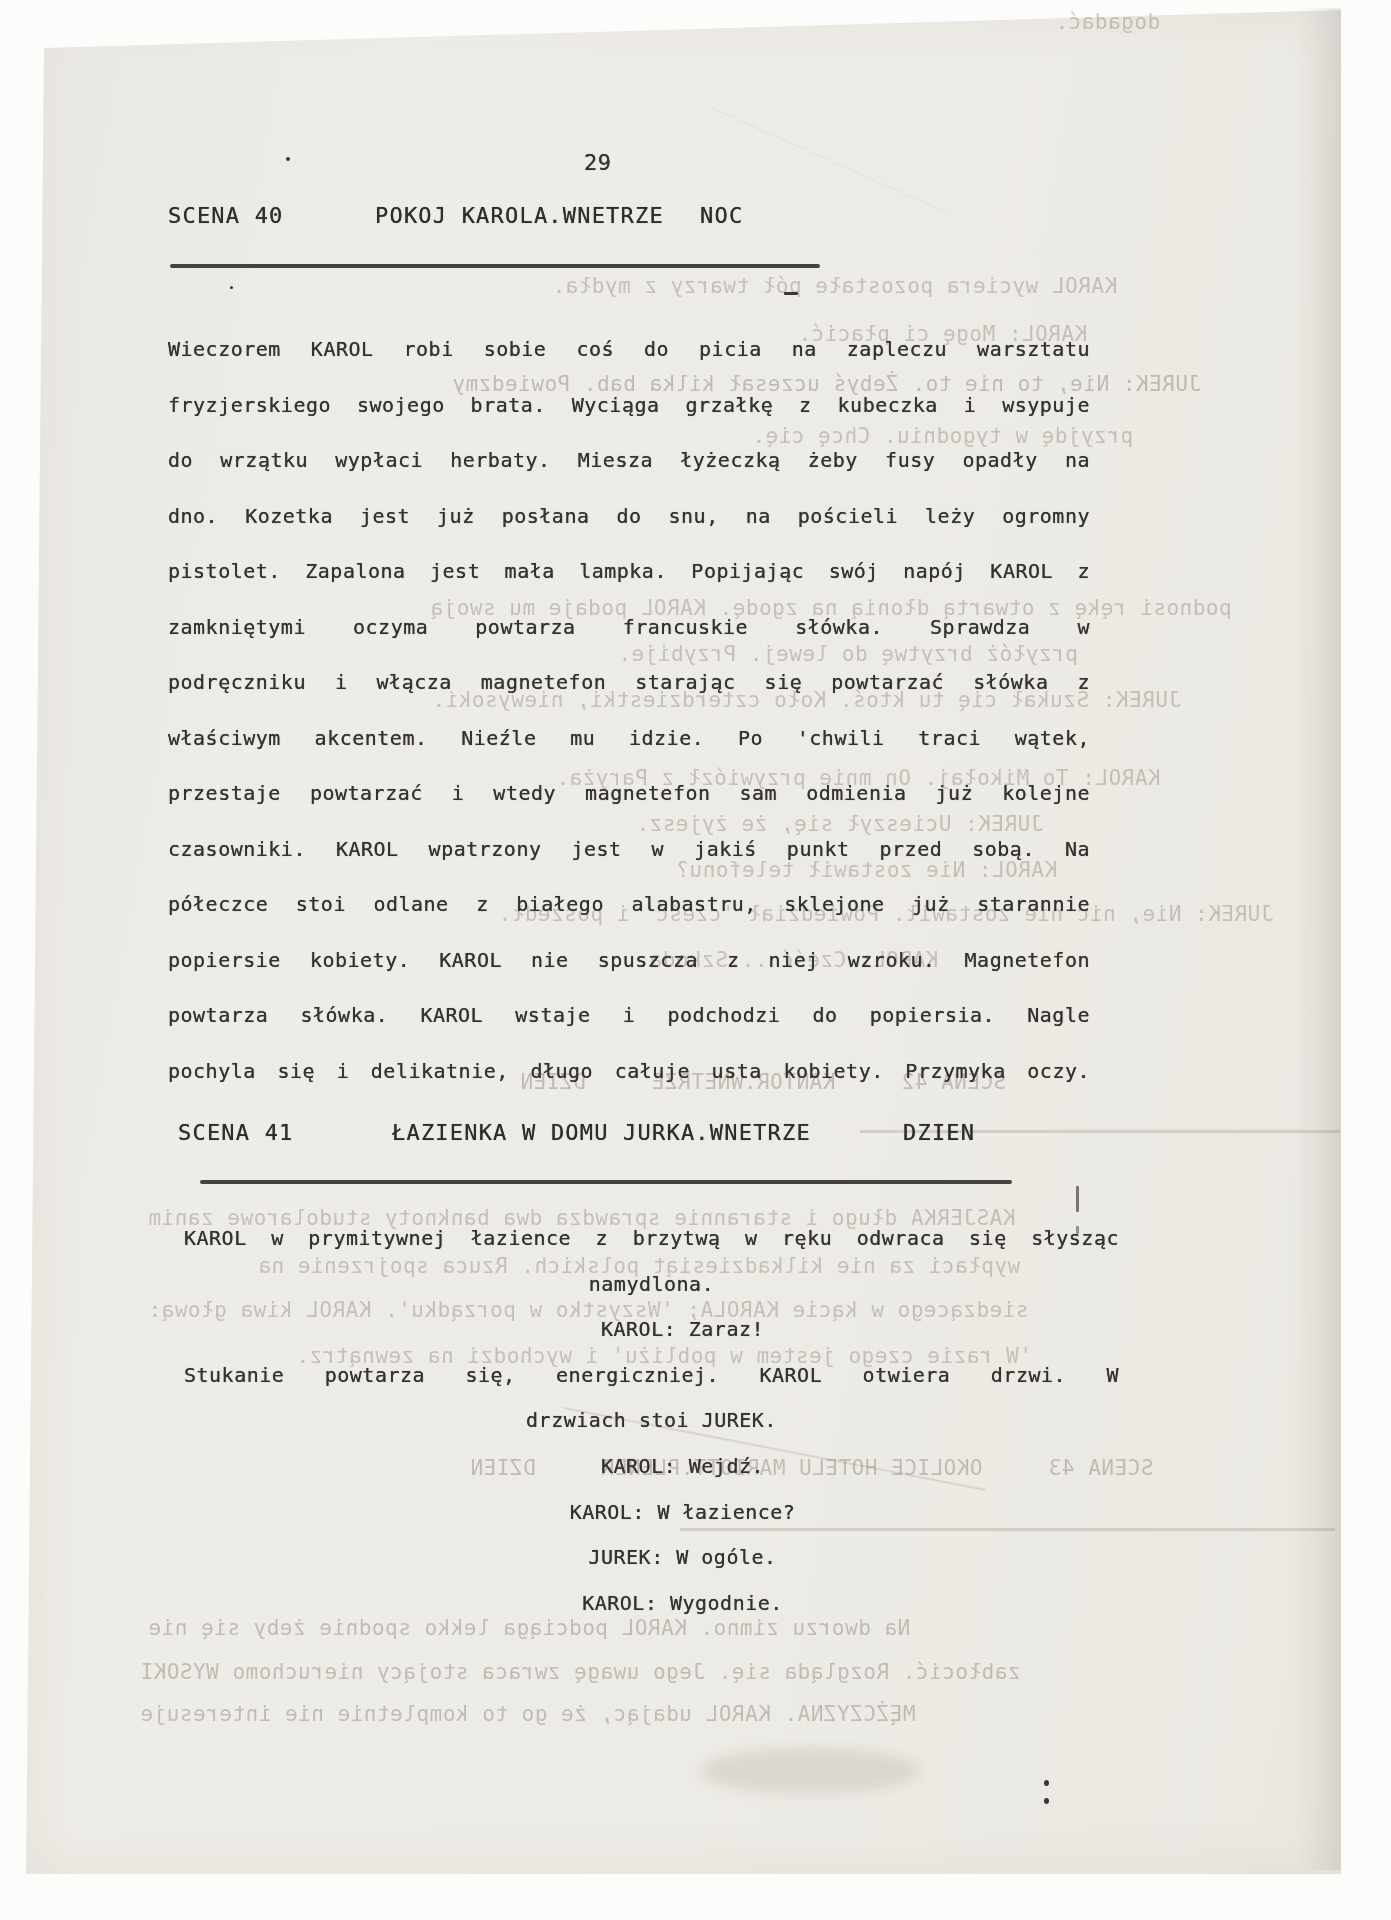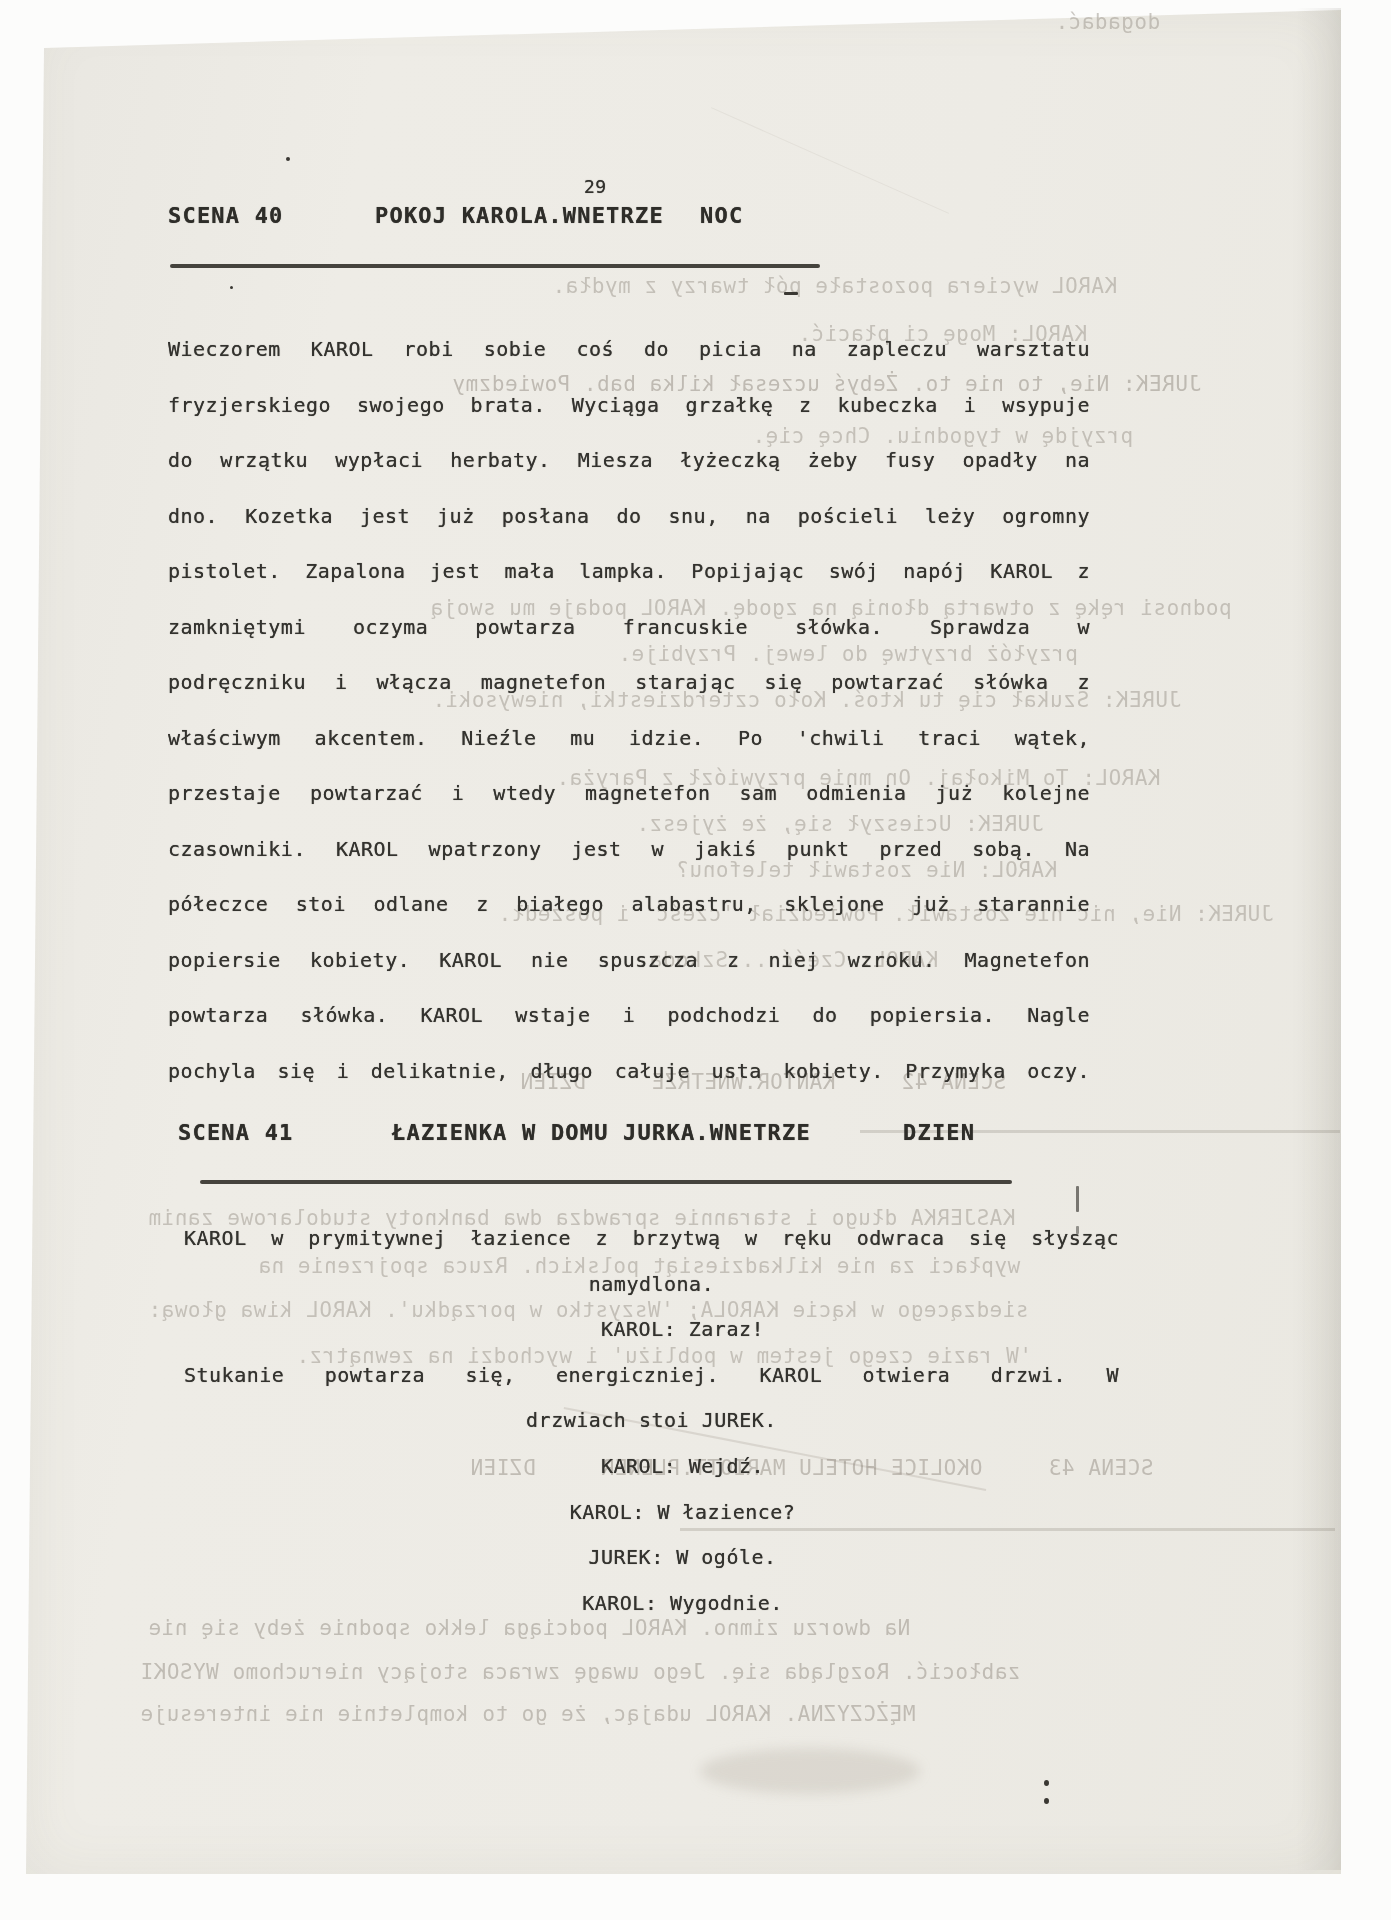--- a/index.html
+++ b/index.html
@@ -7,21 +7,21 @@
   .paper{
     position:absolute;left:26px;top:8px;width:1315px;height:1866px;
     background:linear-gradient(100deg,#e9e7e1 0%,#eeece6 22%,#edebe5 60%,#eae8e1 100%);
     clip-path:polygon(18px 40px,1315px 2px,1315px 1866px,0px 1866px);
     box-shadow:inset 0 0 60px rgba(120,110,95,0.08);
   }
   .edge-shade{position:absolute;left:1296px;top:8px;width:45px;height:1862px;
     background:linear-gradient(90deg,rgba(0,0,0,0) 0%,rgba(90,85,75,0.07) 70%,rgba(90,85,75,0.12) 100%);}
   .txt{position:absolute;color:#33322e;font-size:21px;letter-spacing:0.5px;white-space:pre;
        text-shadow:0 0 0.7px rgba(45,43,38,0.85);}
-  .heading{font-size:22px;letter-spacing:1.2px;font-weight:bold;color:#2e2d29;}
+  .heading{font-size:22px;letter-spacing:1.2px;font-weight:normal;color:#2e2d29;}
   .para{position:absolute;color:#33322e;font-size:20px;letter-spacing:0.5px;
         text-shadow:0 0 0.7px rgba(45,43,38,0.85);}
   .para .ln{height:55.5px;line-height:55.5px;overflow:hidden;text-align:center;}
   .para2 .ln{height:45.6px;line-height:45.6px;}
   .j{text-align:justify;text-align-last:justify;}
   .dlg{padding-left:62px;}
   .rule{position:absolute;height:3.5px;background:#45433d;border-radius:2px;}
   .bleed{position:absolute;color:#a39d94;opacity:0.55;font-size:21px;letter-spacing:0.5px;
          white-space:pre;transform:scaleX(-1);filter:blur(0.4px);}
   .bleed-rule{position:absolute;height:3px;background:#aaa49b;opacity:0.4;transform:scaleX(-1);}
@@ -52,21 +52,21 @@
 <div class="bleed" style="left:148px;top:1206px">KASJERKA długo i starannie sprawdza dwa banknoty studolarowe zanim</div>
 <div class="bleed" style="left:258px;top:1254px">wypłaci za nie kilkadziesiąt polskich. Rzuca spojrzenie na</div>
 <div class="bleed" style="left:148px;top:1298px">siedzącego w kącie KAROLA; 'Wszystko w porządku'. KAROL kiwa głową:</div>
 <div class="bleed" style="left:296px;top:1344px">'W razie czego jestem w pobliżu' i wychodzi na zewnątrz.</div>
 <div class="bleed" style="left:470px;top:1456px;opacity:0.6">SCENA 43     OKOLICE HOTELU MARIOTT.PLENER     DZIEN</div>
 <div class="bleed-rule" style="left:680px;top:1528px;width:655px"></div>
 <div class="bleed" style="left:148px;top:1616px;opacity:0.6">Na dworzu zimno. KAROL podciąga lekko spodnie żeby się nie</div>
 <div class="bleed" style="left:140px;top:1660px;opacity:0.6">zabłocić. Rozgląda się. Jego uwagę zwraca stojący nieruchomo WYSOKI</div>
 <div class="bleed" style="left:140px;top:1702px;opacity:0.6">MĘŻCZYZNA. KAROL udając, że go to kompletnie nie interesuje</div>
 
-<div class="txt" style="left:584px;top:176px;font-size:18px">29</div>
+<div class="txt" style="left:584px;top:150px;font-size:22px">29</div>
 
 <div class="txt heading" style="left:168px;top:203px">SCENA 40</div>
 <div class="txt heading" style="left:375px;top:203px">POKOJ KAROLA.WNETRZE</div>
 <div class="txt heading" style="left:700px;top:203px">NOC</div>
 <div class="rule" style="left:170px;top:264px;width:650px"></div>
 
 <div class="para" style="left:168px;top:322px;width:922px">
   <div class="ln j">Wieczorem KAROL robi sobie coś do picia na zapleczu warsztatu</div>
   <div class="ln j">fryzjerskiego swojego brata. Wyciąga grzałkę z kubeczka i wsypuje</div>
   <div class="ln j">do wrzątku wypłaci herbaty. Miesza łyżeczką żeby fusy opadły na</div>

